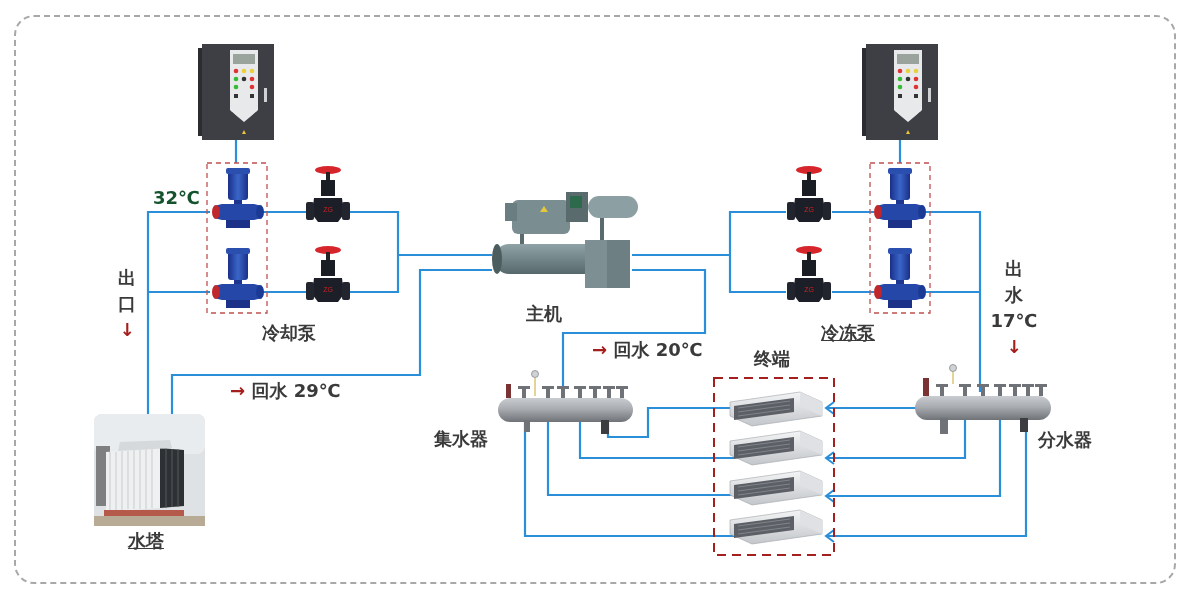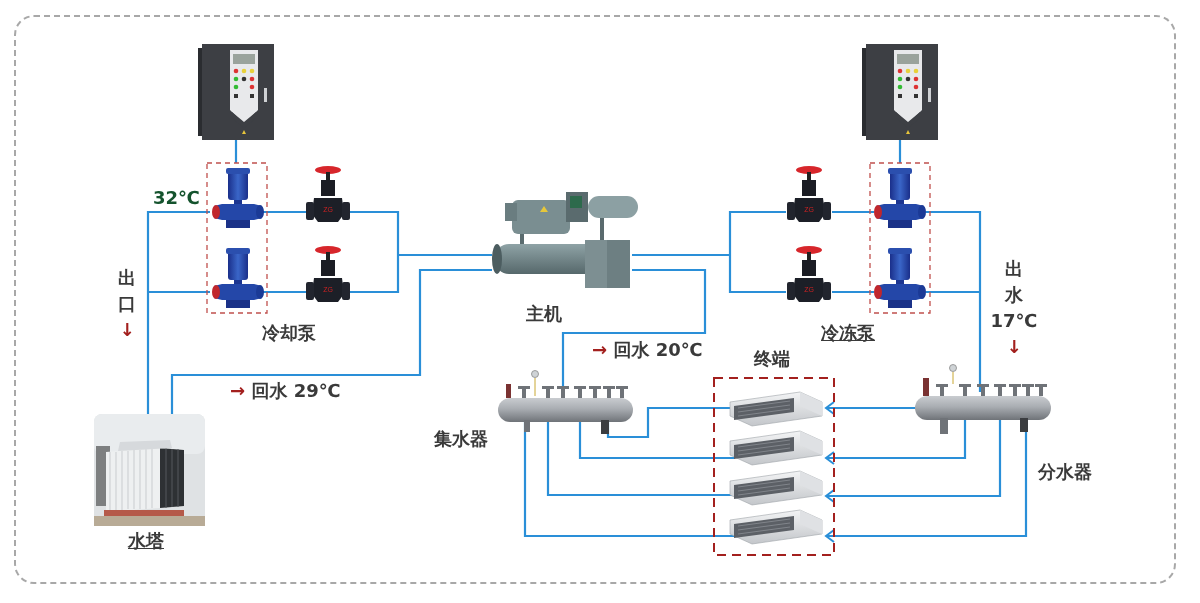--- a/index.html
+++ b/index.html
@@ -238,21 +238,21 @@
   <span>回水 29℃</span>
 </div>
 
 <div class="lbl" style="left:576px;top:341px;margin-left:16px;">
   <span class="arrow-red">→</span>
   <span>回水 20℃</span>
 </div>
 
 <div class="lbl" style="left:754px;top:350px;">终端</div>
 <div class="lbl" style="left:434px;top:431px;font-family:Liberation Mono, monospace;">集水器</div>
-<div class="lbl" style="left:1038px;top:431px;margin-top:32px;">分水器</div>
+<div class="lbl" style="left:1038px;top:431px;">分水器</div>
 <div class="lbl" style="left:128px;top:532px;text-decoration:underline;">水塔</div>
 
 <div class="vlbl" style="left:986px;top:256px;width:56px;">
   <div>出</div>
   <div>水</div>
   <div>17℃</div>
   <div class="arrow-red">↓</div>
 </div>
 
 </body></html>

